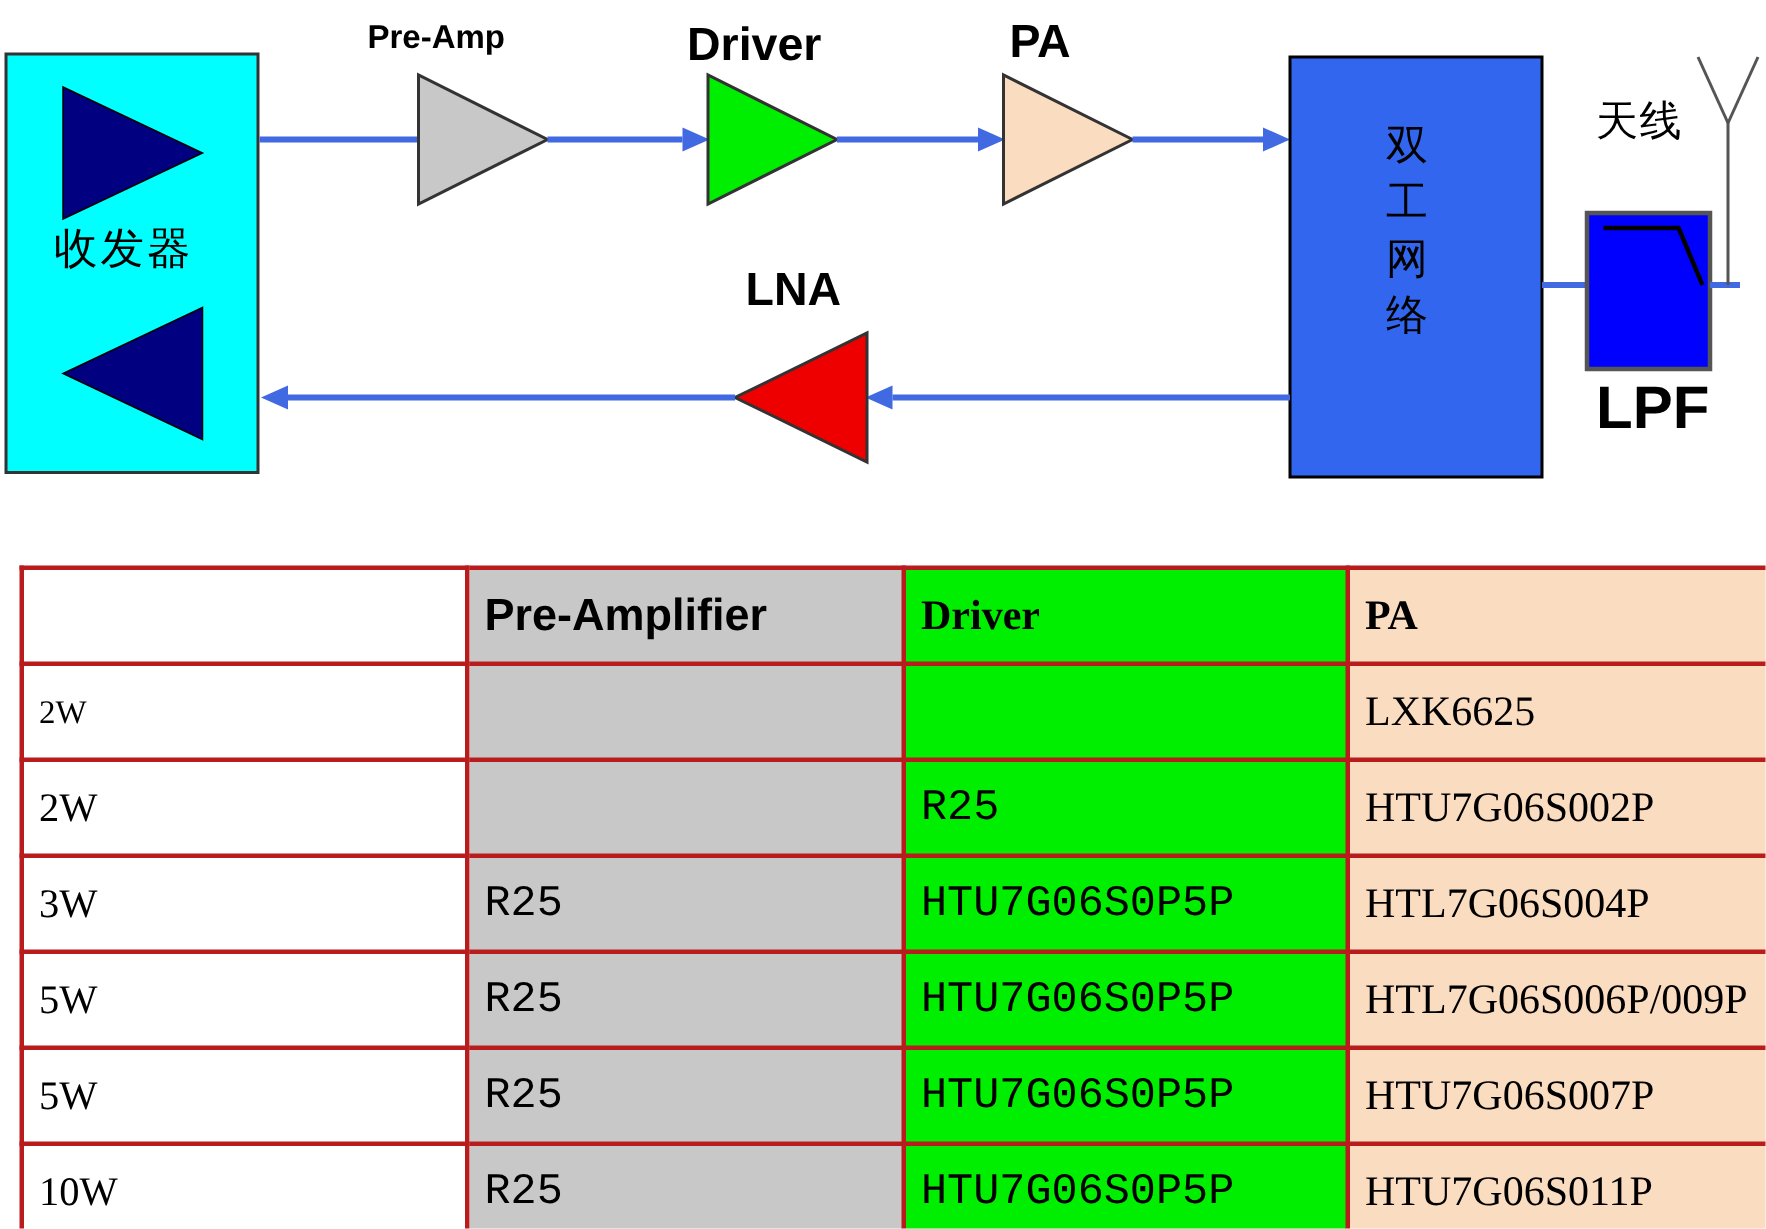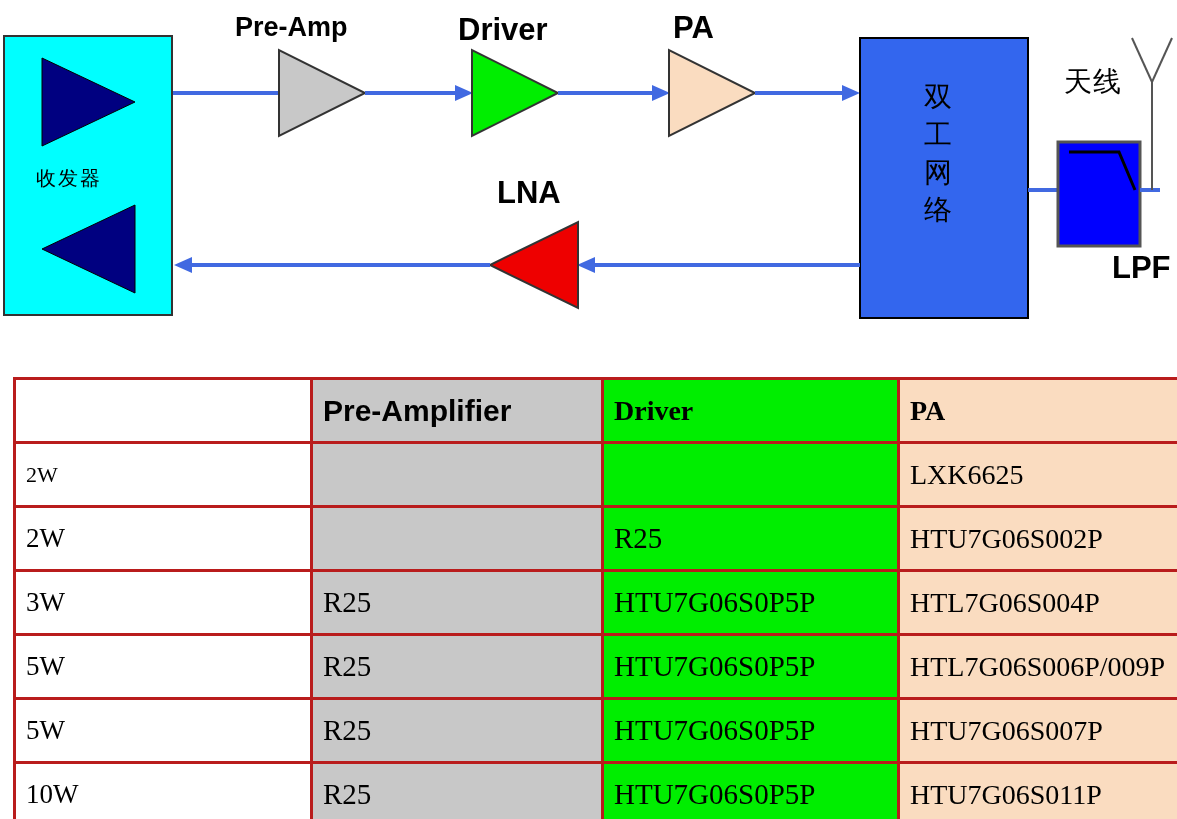--- a/index.html
+++ b/index.html
@@ -25,34 +25,34 @@
   #diagram-svg { position:absolute; left:0; top:0; }
 
   .dlabel {
     position: absolute;
     font-family: "Liberation Sans", sans-serif;
     font-weight: bold;
     color: #000000;
     white-space: nowrap;
     line-height: 1;
   }
-  #label-preamp { left: 235px; top: 14px; font-size: 27px; }
+  #label-preamp { left: 245px; top: 14px; font-size: 22px; }
   #label-driver { left: 458px; top: 14px; font-size: 31px; }
   #label-pa     { left: 673px; top: 12px; font-size: 31px; }
   #label-lna    { left: 497px; top: 177px; font-size: 31px; }
-  #label-lpf    { left: 1064px; top: 252px; font-size: 31px; margin-left: 48px; }
+  #label-lpf    { left: 1064px; top: 252px; font-size: 40px; }
 
   .cnlabel {
     position: absolute;
     font-family: Liberation Serif, serif;
     color: #000000;
     white-space: nowrap;
     line-height: 1;
   }
-  #label-transceiver { left: 36px; top: 168px; font-size: 20px; letter-spacing: 2px; }
+  #label-transceiver { left: 36px; top: 152px; font-size: 29px; letter-spacing: 2px; }
   #label-antenna     { left: 1064px; top: 68px; font-size: 28px; letter-spacing: 1px; }
 
   #label-duplexer {
     position: absolute;
     left: 918px; top: 78px;
     width: 40px;
     font-family: "DejaVu Sans", sans-serif;
     font-size: 28px;
     color: #000000;
     line-height: 1.35;
@@ -92,21 +92,21 @@
     font-weight: bold;
     font-size: 28px;
   }
   .cell-w {
     font-family: Liberation Serif, serif;
     font-size: 27px;
     padding-left: 14px;
   }
   .cell-w.small { font-size: 22px; padding-left: 26px; }
   .cell-sans {
-    font-family: Liberation Serif, serif;
+    font-family: Liberation Mono, monospace;
     font-size: 29px;
   }
   .cell-serif {
     font-family: "Liberation Serif", serif;
     font-size: 28px;
   }
 </style>
 </head>
 <body>
 

